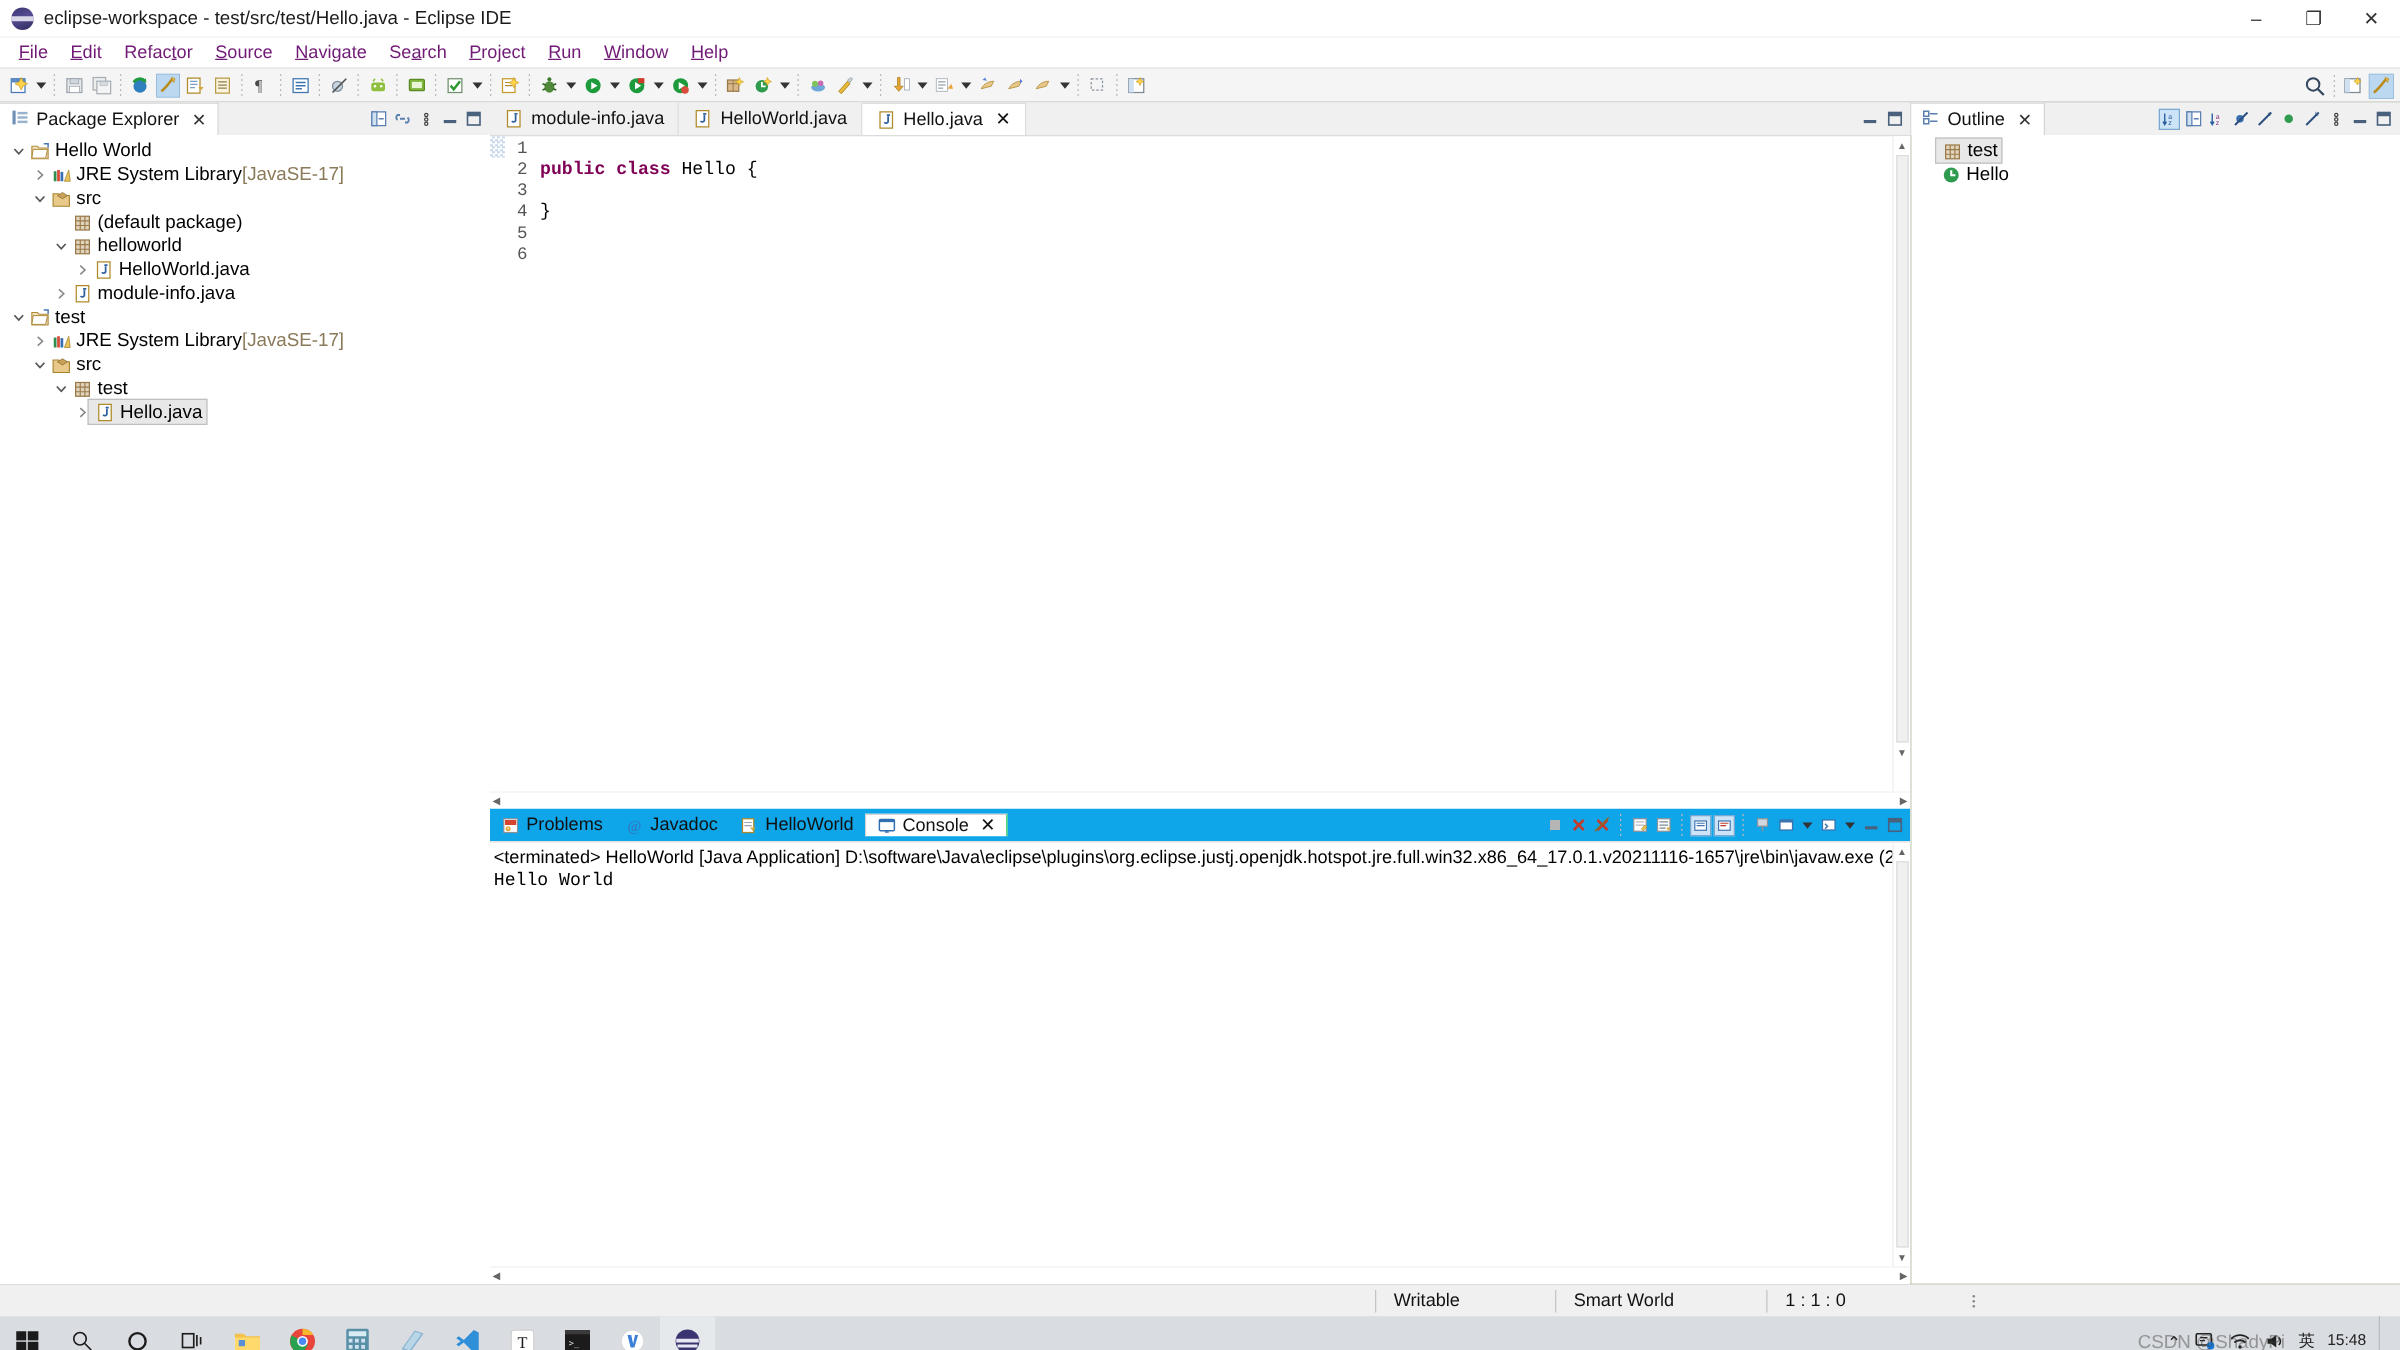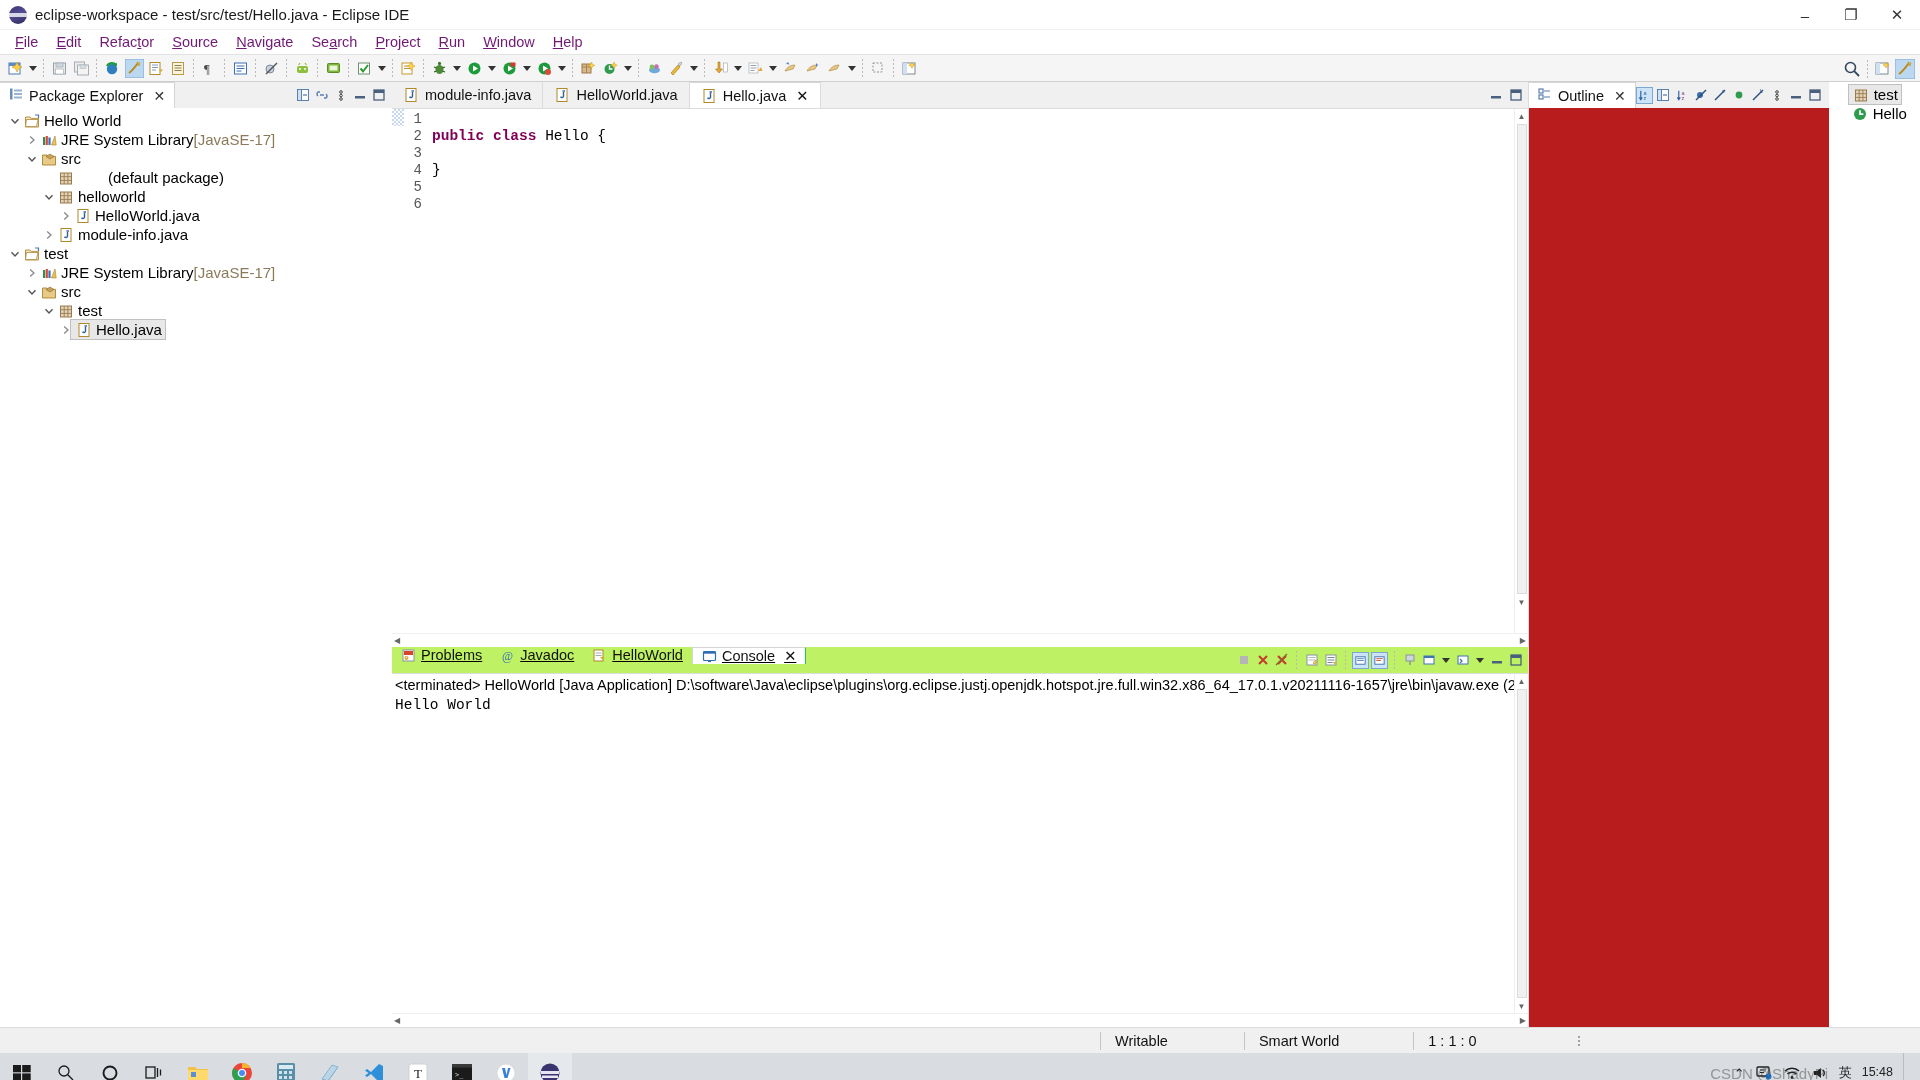--- a/index.html
+++ b/index.html
@@ -111,34 +111,34 @@
   #ed-vscroll { width:14px; flex:none; background:#fff; border-left:1px solid #eee;
                 display:flex; flex-direction:column; align-items:center; }
   .sb-arrow { width:14px; height:14px; display:flex; align-items:center; justify-content:center; font-size:8px; color:#666;}
   .sb-thumb { width:10px; background:#f0f0f0; border:1px solid #dcdcdc; }
   #ed-hscroll { height:14px; display:flex; align-items:center; justify-content:space-between;
                 background:#fff; border-top:1px solid #efefef; padding:0 2px; }
   .sb-h-arrow { font-size:8px; color:#666; }
 
   
   #bottom-panel { flex:1; display:flex; flex-direction:column; background:#fff; min-height:0;}
-  .bp-tabbar { height:26px; display:flex; align-items:flex-start; background:#bef264; position:relative;text-decoration:underline; }
+  .bp-tabbar { height:26px; display:flex; align-items:center; background:#0ea5e9; position:relative; }
   .bp-tab { display:flex; align-items:center; gap:5px; padding:0 9px; font-size:14.5px; color:#111;}
   .bp-tab.active { background:#fff; border-top:1px solid #d5d5d5; border-left:1px solid #d5d5d5; border-right:1px solid #22c55e;}
   .bp-tools { position:absolute; right:4px; top:0; height:26px; display:flex; align-items:center; gap:2px;}
   #console-body { flex:1; background:#fff; border-top:1px solid #dcdcdc; position:relative; overflow:hidden; min-height:0;}
   #console-head { font-size:14.5px; padding:2px 0 2px 3px; white-space:nowrap; }
   #console-out { font-family:"Liberation Mono", monospace; font-size:14.5px; padding-left:3px; white-space:pre; }
   #console-vscroll { position:absolute; right:0; top:0; bottom:0; width:14px; background:#fff; border-left:1px solid #eee;
                      display:flex; flex-direction:column; align-items:center; }
   #console-hscroll { height:14px; display:flex; align-items:center; justify-content:space-between;
                      background:#fff; border-top:1px solid #efefef; padding:0 2px; }
 
   
-  #right-panel { width:392px; flex:none; display:flex; flex-direction:row; background:#b91c1c; border-left:1px solid #dcdcdc;}
+  #right-panel { width:392px; flex:none; display:flex; flex-direction:column; background:#4d7c0f; border-left:1px solid #dcdcdc;}
   #outline-body { flex:1; background:#fff; padding-top:3px; }
 
   
   #statusbar { height:26px; display:flex; align-items:center; background:#f0f0f0;
                border-top:1px solid #dcdcdc; font-size:14.5px; color:#111; }
   .sb-cell { padding:0 14px; height:18px; display:flex; align-items:center; }
   .sb-div { width:1px; height:18px; background:#c4c4c4; }
 
   
   #taskbar { height:40px; background:#d9dce0; display:flex; align-items:center; position:relative; }
@@ -513,21 +513,21 @@
               <svg width="16" height="16" viewBox="0 0 16 16">
                 <path d="M1.5 4 h4.5 l1.2 1.4 h7.3 v8.6 h-13z" fill="#e8c98a" stroke="#a8832a" stroke-width=".9"></path>
                 <path d="M5 5.5 l4-2.5 4 2.5 -4 2.5z" fill="#c9a15a" stroke="#8a6a2a" stroke-width=".6"></path>
               </svg>
             </span>
             <span class="tlabel">src</span>
           </span>
         </div>
         <div class="trow" style="padding-left: 42px;">
           <span class="twist"></span>
-          <span style="display: flex; align-items: center; gap: 30px;">
+          <span style="display: flex; align-items: center;">
             <span class="ticon">
               <svg width="16" height="16" viewBox="0 0 16 16">
                 <rect x="2.5" y="3" width="11" height="11" fill="#e0d4bd" stroke="#9a7a4a" stroke-width="1"></rect>
                 <path d="M2.5 6.7 h11M2.5 10.4 h11M6.2 3 v11M9.9 3 v11" stroke="#9a7a4a" stroke-width=".9"></path>
               </svg>
             </span>
             <span class="tlabel">(default package)</span>
           </span>
         </div>
         <div class="trow" style="padding-left: 42px; align-items: center;">

